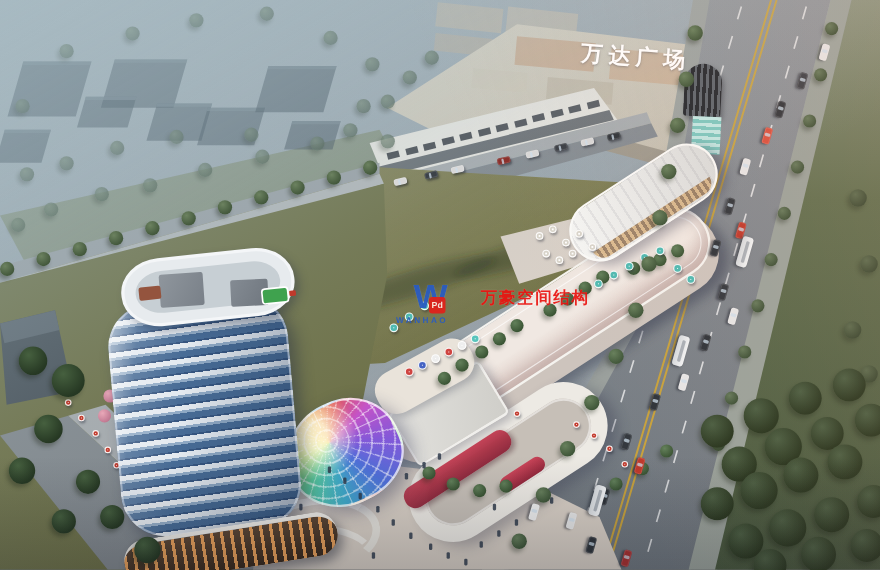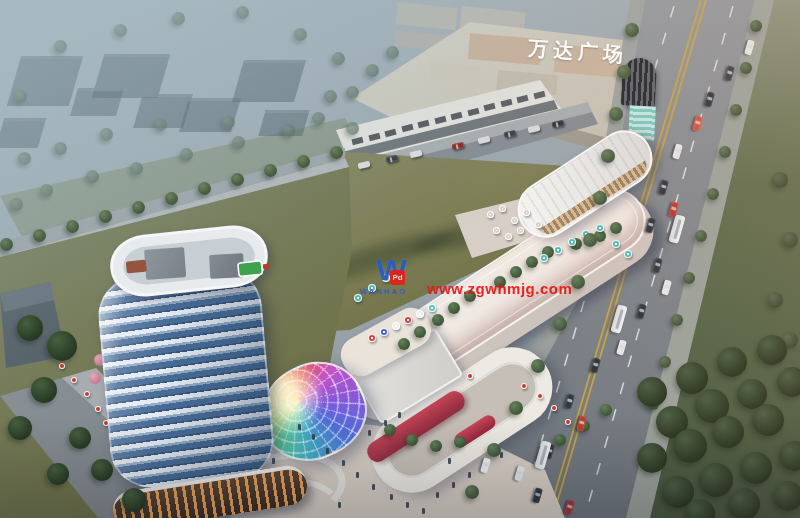--- a/index.html
+++ b/index.html
@@ -468,15 +468,15 @@
       <div class="car" style="left: 552px; top: 121px; width: 12px; height: 6px; background: rgb(47, 52, 58); transform: rotate(-13deg);"></div>
     </div>
 
   <div class="abs grade-warm"></div>
   <div class="abs grade-vig"></div>
 
   <div class="abs wm" style="left:0;top:0;width:800px;height:436px">
     <div class="abs wm-w" style="color: rgb(42, 92, 192);">W</div>
     <div class="abs wm-badge">Pd</div>
     <div class="abs wm-name" style="color: rgb(42, 92, 192);">WANHAO</div>
-    <div class="abs wm-line2" style="color: rgb(234, 20, 16);">www.zgwhmjg.com</div>
+    <div class="abs wm-line1" style="color: rgb(234, 20, 16);">万豪空间结构</div>
   </div>
 </div>
 
 </body></html>

